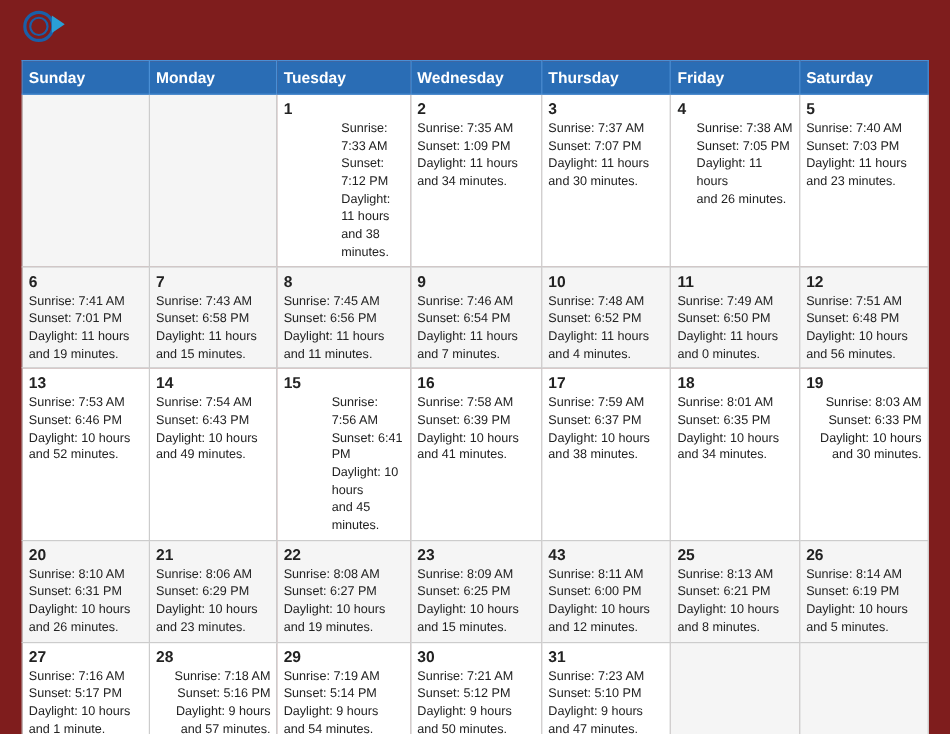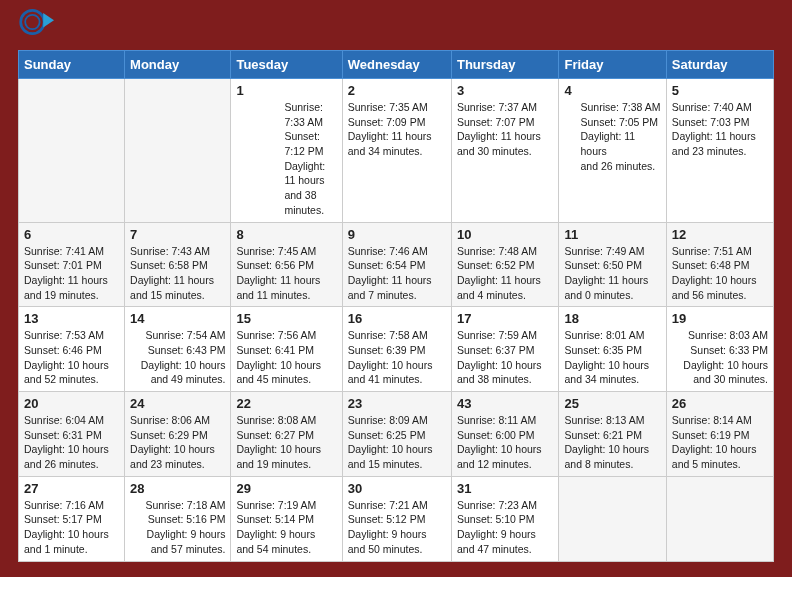--- a/index.html
+++ b/index.html
@@ -137,21 +137,21 @@
           <td>
             <span class="day-num">1</span>
             <div class="day-info" style="white-space: pre-line; margin-left: 48px;">Sunrise: 7:33 AM
 Sunset: 7:12 PM
 Daylight: 11 hours
 and 38 minutes.</div>
           </td>
           <td>
             <span class="day-num">2</span>
             <div class="day-info" style="white-space: pre-line;">Sunrise: 7:35 AM
-Sunset: 7:09 PM
+Sunset: 1:09 PM
 Daylight: 11 hours
 and 34 minutes.</div>
           </td>
           <td>
             <span class="day-num">3</span>
             <div class="day-info" style="white-space: pre-line;">Sunrise: 7:37 AM
 Sunset: 7:07 PM
 Daylight: 11 hours
 and 30 minutes.</div>
           </td>
@@ -224,28 +224,28 @@
         <tr class="row-odd">
           <td>
             <span class="day-num">13</span>
             <div class="day-info" style="white-space: pre-line;">Sunrise: 7:53 AM
 Sunset: 6:46 PM
 Daylight: 10 hours
 and 52 minutes.</div>
           </td>
           <td>
             <span class="day-num">14</span>
-            <div class="day-info" style="white-space: pre-line; text-align: right;">Sunrise: 7:54 AM
+            <div class="day-info" style="white-space: pre-line;">Sunrise: 7:54 AM
 Sunset: 6:43 PM
 Daylight: 10 hours
 and 49 minutes.</div>
           </td>
           <td>
             <span class="day-num">15</span>
-            <div class="day-info" style="white-space: pre-line;">Sunrise: 7:56 AM
+            <div class="day-info" style="white-space: pre-line; margin-left: 40px;">Sunrise: 7:56 AM
 Sunset: 6:41 PM
 Daylight: 10 hours
 and 45 minutes.</div>
           </td>
           <td>
             <span class="day-num">16</span>
             <div class="day-info" style="white-space: pre-line;">Sunrise: 7:58 AM
 Sunset: 6:39 PM
 Daylight: 10 hours
 and 41 minutes.</div>
@@ -268,27 +268,27 @@
             <span class="day-num">19</span>
             <div class="day-info" style="white-space: pre-line; text-align: right;">Sunrise: 8:03 AM
 Sunset: 6:33 PM
 Daylight: 10 hours
 and 30 minutes.</div>
           </td>
         </tr>
         <tr class="row-even">
           <td>
             <span class="day-num">20</span>
-            <div class="day-info" style="white-space: pre-line;">Sunrise: 6:04 AM
+            <div class="day-info" style="white-space: pre-line;">Sunrise: 8:10 AM
 Sunset: 6:31 PM
 Daylight: 10 hours
 and 26 minutes.</div>
           </td>
           <td>
-            <span class="day-num">24</span>
+            <span class="day-num">21</span>
             <div class="day-info" style="white-space: pre-line;">Sunrise: 8:06 AM
 Sunset: 6:29 PM
 Daylight: 10 hours
 and 23 minutes.</div>
           </td>
           <td>
             <span class="day-num">22</span>
             <div class="day-info" style="white-space: pre-line;">Sunrise: 8:08 AM
 Sunset: 6:27 PM
 Daylight: 10 hours

